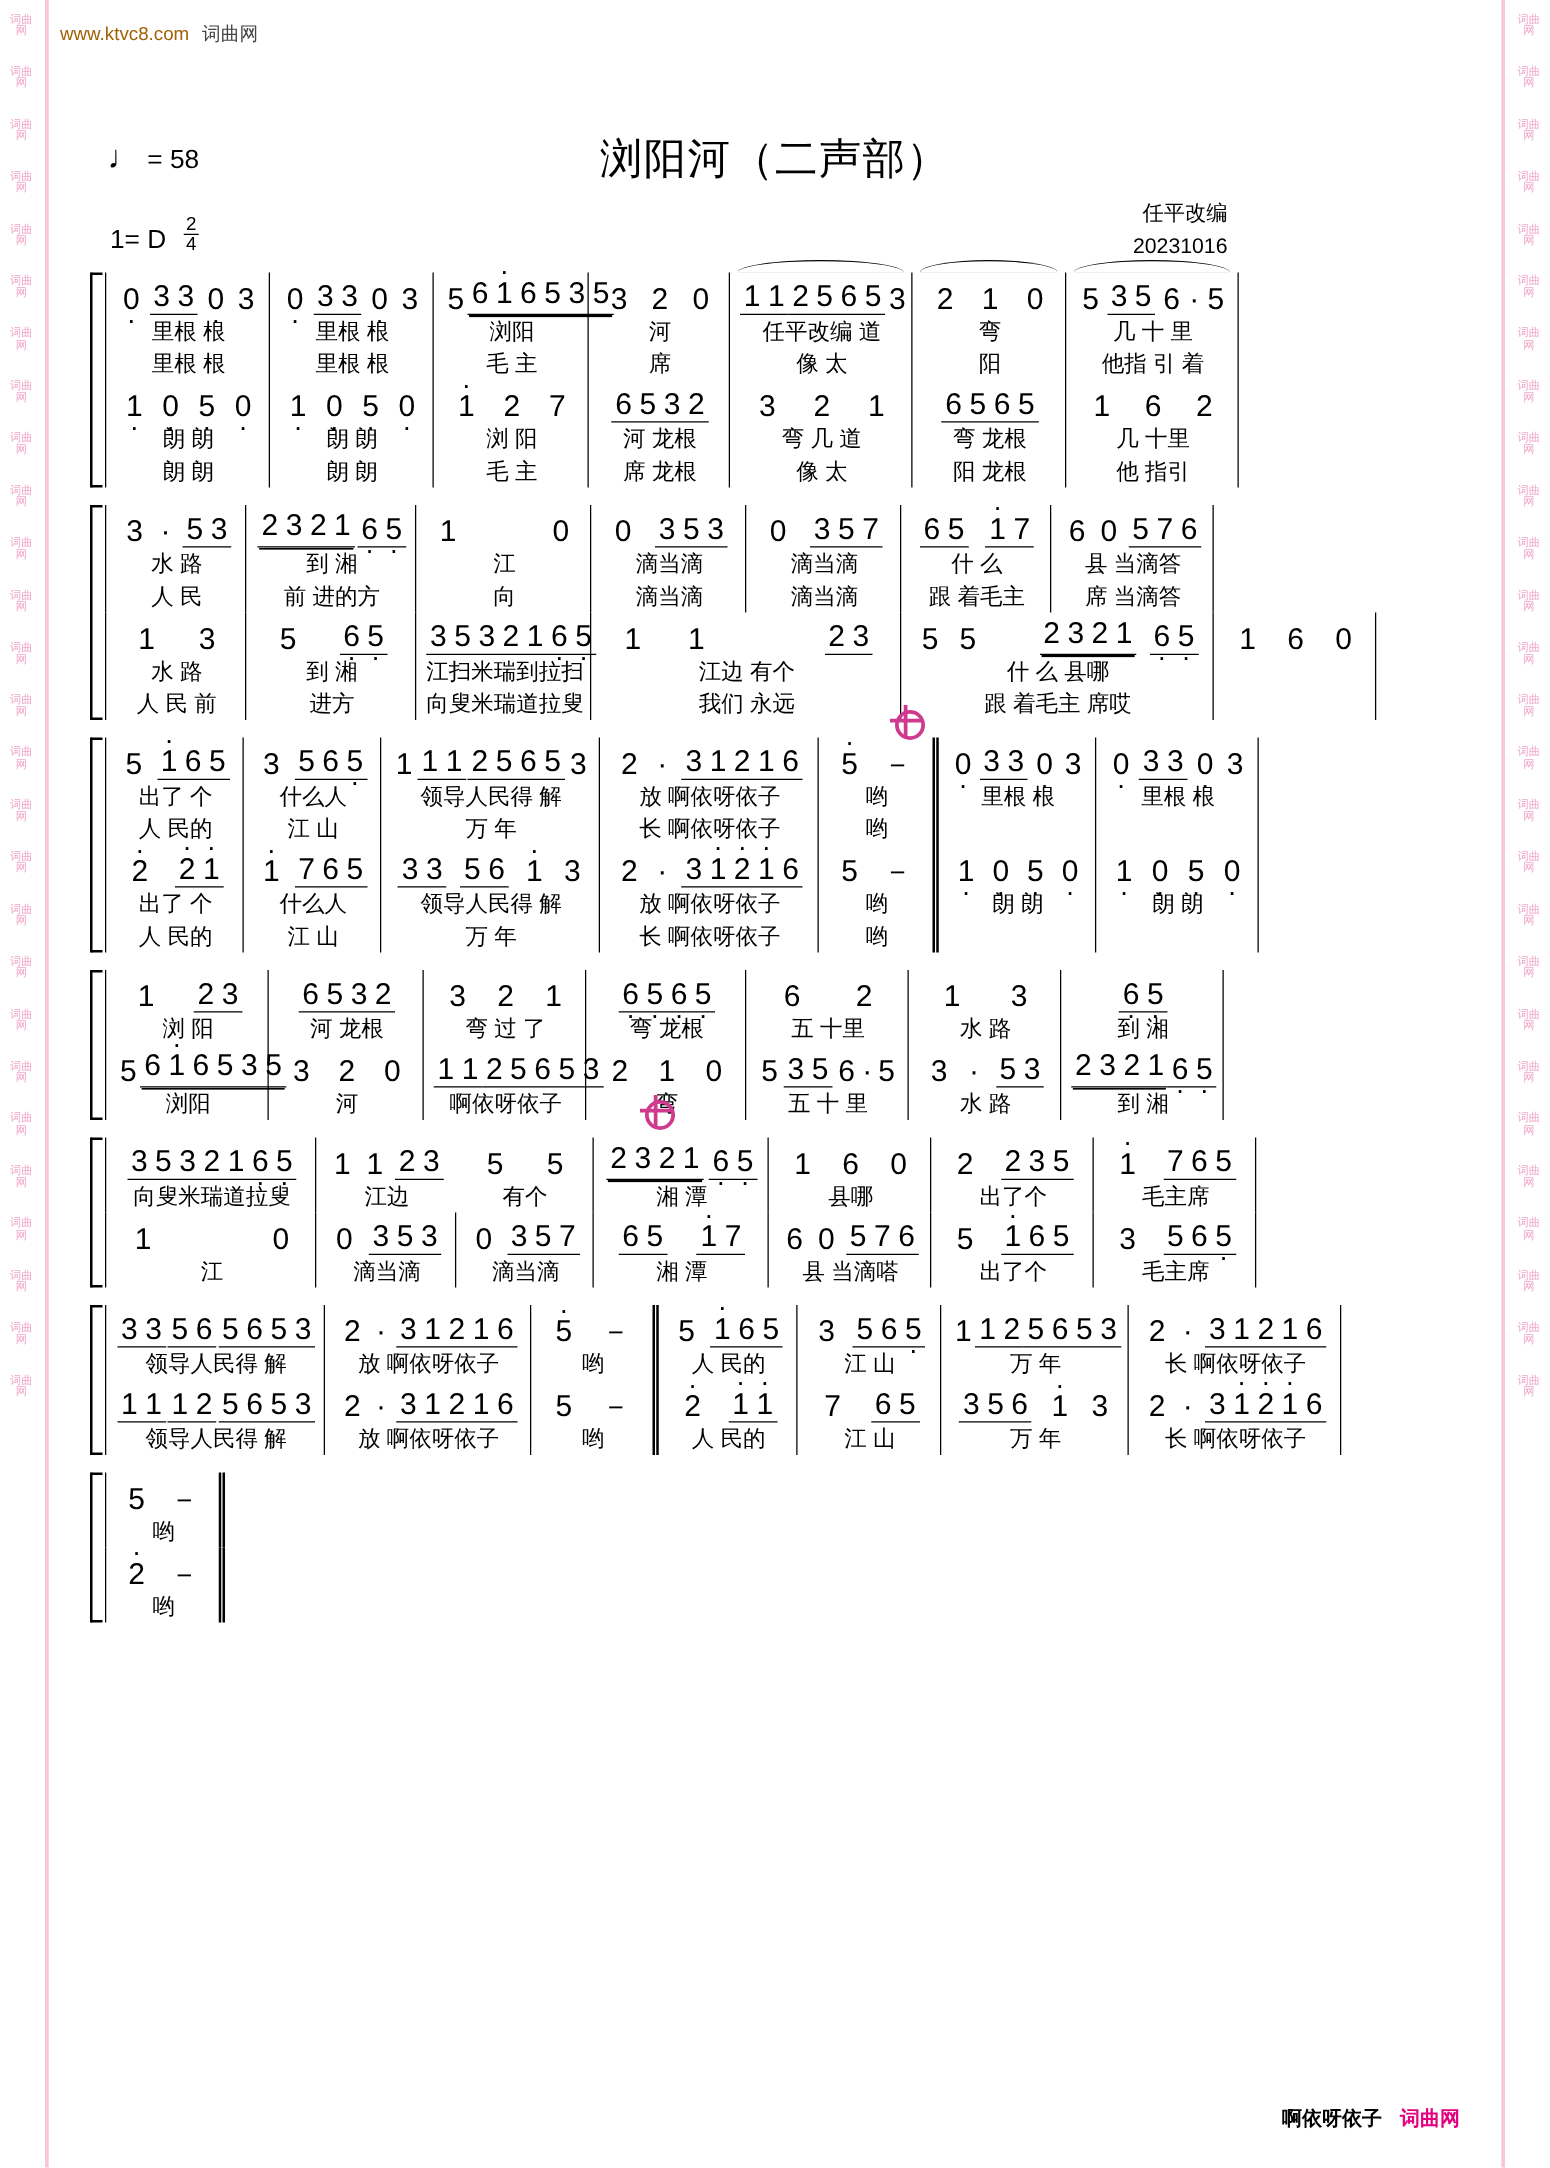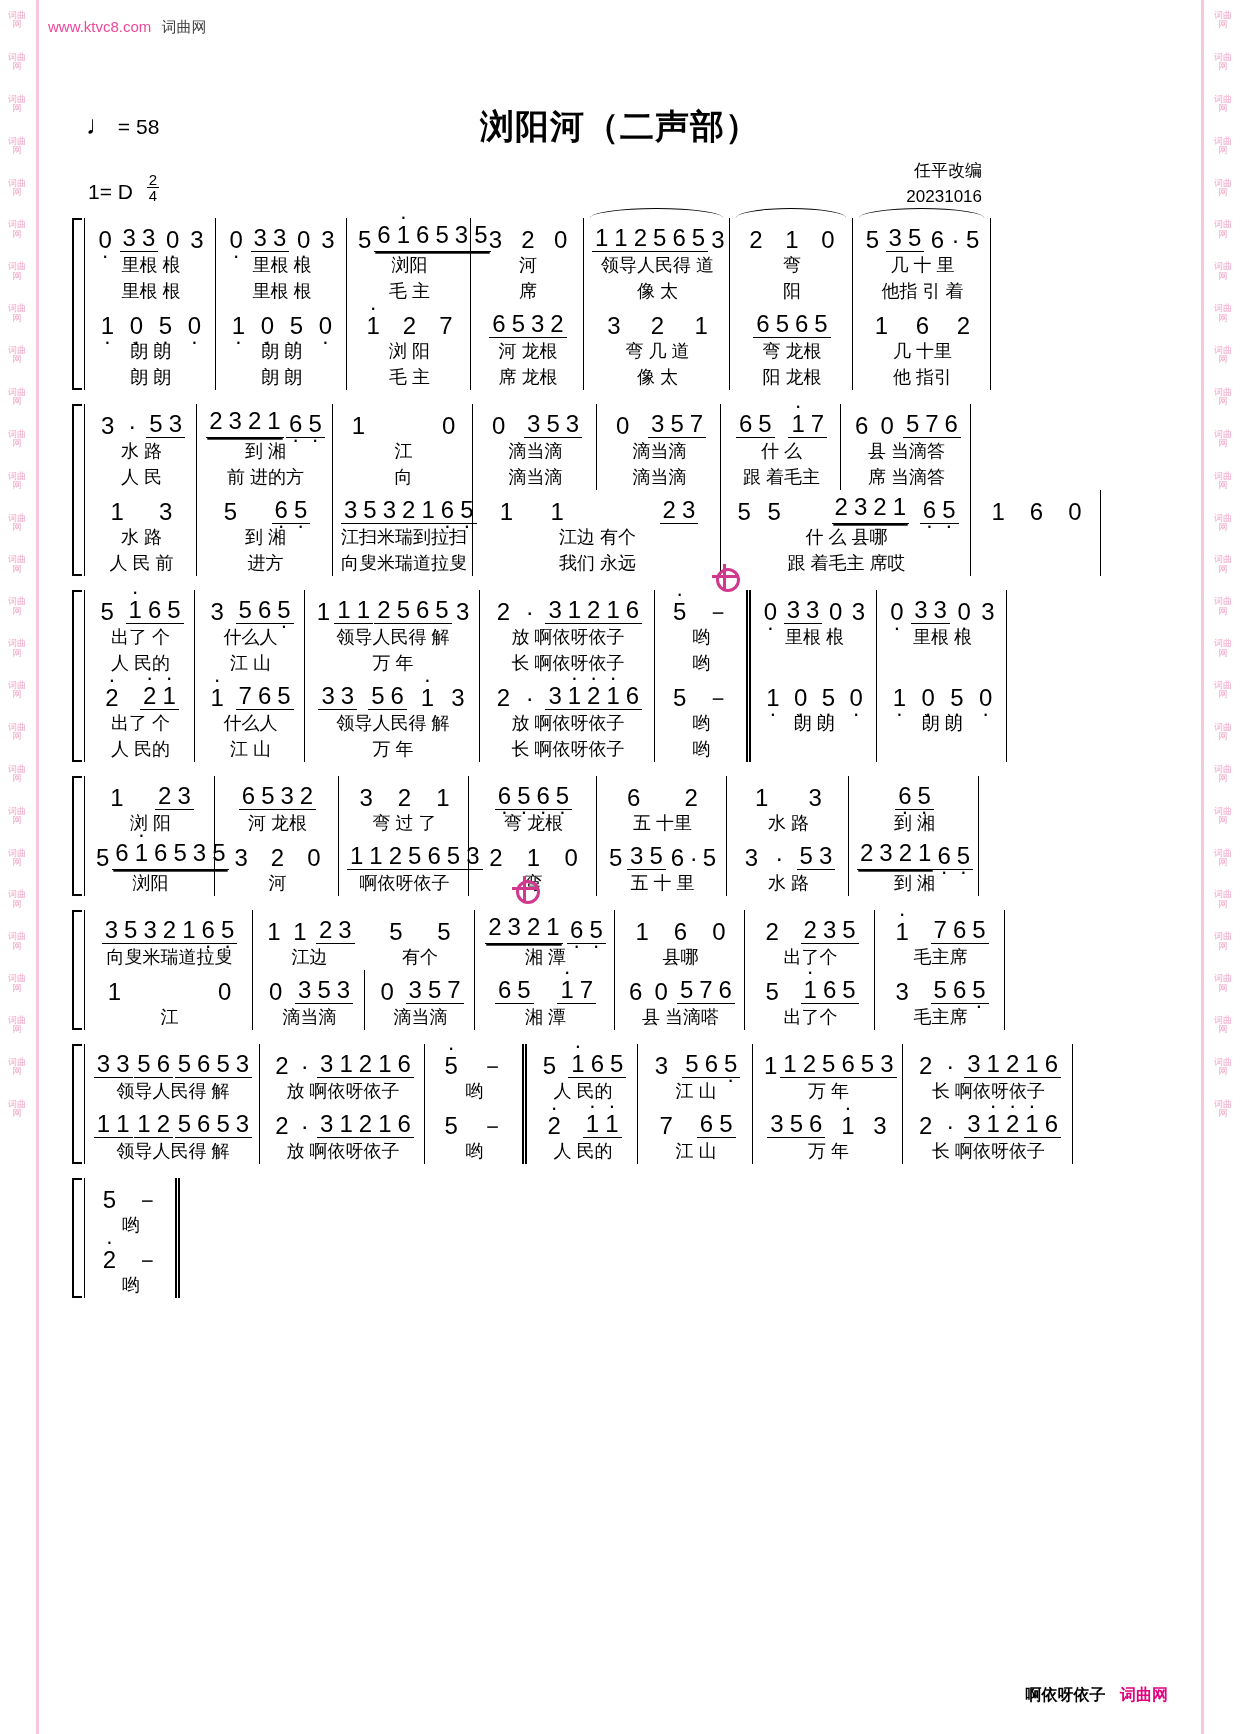--- a/index.html
+++ b/index.html
@@ -27,32 +27,32 @@
   .rail { position:absolute; top:0; height:1734px; width:3px; background:#f7c7dd; }
   .rail.l { left:36px; }
   .rail.r { right:36px; }
 
   
   .site-url {
     position:absolute; left:48px; top:18px;
     font-size:15px; color:#6a6a6a;
     font-family:"Liberation Sans", sans-serif;
   }
-  .site-url .u { color:#ec4899; }
+  .site-url .u { color:#a16207; }
   .site-url .cn { color:#444; margin-left:6px; }
 
   
   .tempo {
     position:absolute; left:86px; top:110px;
     font-size:21px; color:#000;
   }
   .tempo .note { font-size:26px; }
   .title {
     position:absolute; left:0; right:0; top:104px;
-    text-align:center; font-size:34px; font-weight:bold; color:#000;
+    text-align:center; font-size:34px; font-weight:normal; color:#000;
     letter-spacing:1px;
   }
   .byline {
     position:absolute; right:258px; top:158px;
     text-align:right; font-size:17px; line-height:1.5; color:#000;
   }
   .keysig {
     position:absolute; left:88px; top:172px;
     font-size:21px; color:#000;
   }
@@ -266,21 +266,21 @@
         <div class="lyr">河</div>
         <div class="lyr">席</div>
       </div>
       <div class="bar" style="width:146px">
         <div class="tie"></div>
         <div class="notes">
             <span class="beam"><span class="n">1</span><span class="n">1</span></span>
             <span class="beam"><span class="n">2</span><span class="n">5</span><span class="n">6</span><span class="n">5</span></span>
             <span class="n">3</span>
           </div>
-        <div class="lyr">领导人民得 道</div>
+        <div class="lyr">任平改编 道</div>
         <div class="lyr">像     太</div>
       </div>
       <div class="bar" style="width:123px">
         <div class="tie"></div>
         <div class="notes">
             <span class="n">2</span>
             <span class="n">1</span>
             <span class="n">0</span>
           </div>
         <div class="lyr">弯</div>

